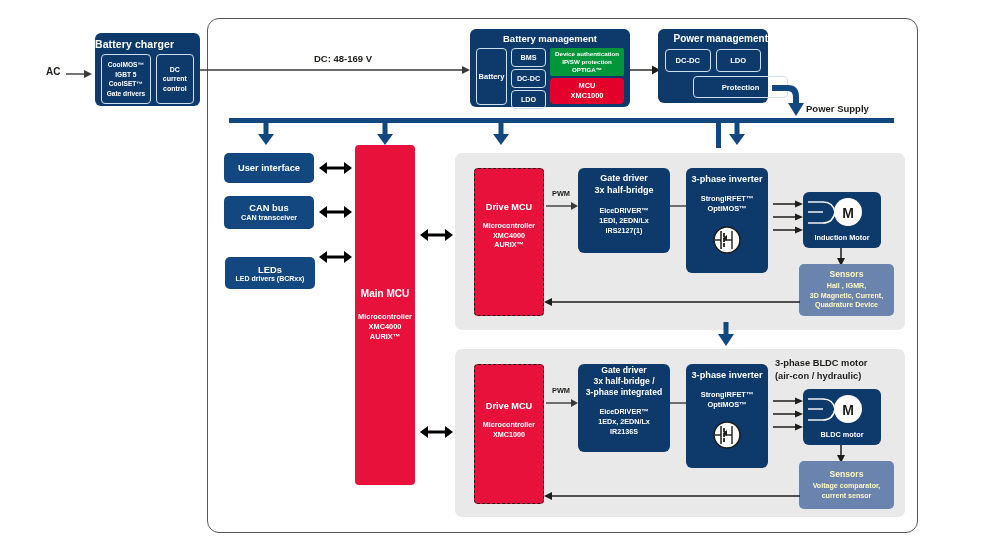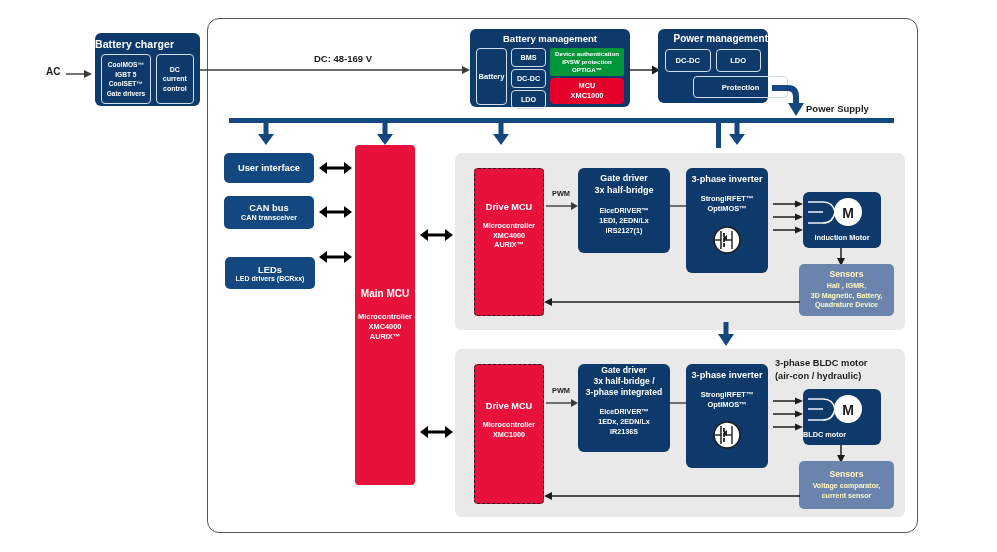--- a/index.html
+++ b/index.html
@@ -251,21 +251,21 @@
 
   <svg class="abs" style="left:835px;top:248px;width:12px;height:18px;">
     <line x1="6" y1="0" x2="6" y2="11" stroke="#1d1d1b" stroke-width="1.5"></line>
     <polygon points="2,10 10,10 6,18" fill="#1d1d1b"></polygon>
   </svg>
 
   <div class="abs slate ctr" style="left:799px;top:264px;width:95px;height:52px;">
     <div class="ttl" style="font-size:8.6px;margin-bottom:3px;">Sensors</div>
     <div style="font-size:7.1px;font-weight:bold;line-height:9.5px;">
       <div>Hall , IGMR,</div>
-      <div>3D Magnetic, Battery,</div>
+      <div>3D Magnetic, Current,</div>
       <div>Quadrature Device</div>
     </div>
   </div>
 
   <svg class="abs" style="left:544px;top:296px;width:256px;height:12px;">
     <line x1="8" y1="6" x2="256" y2="6" stroke="#1d1d1b" stroke-width="1.3"></line>
     <polygon points="8,2 0,6 8,10" fill="#1d1d1b"></polygon>
   </svg>
 
   <svg class="abs" style="left:718px;top:322px;width:16px;height:24px;">
@@ -348,21 +348,21 @@
 
   <div class="abs navy-dark" style="left:803px;top:389px;width:78px;height:56px;">
     <svg class="abs" style="left:0px;top:0px;width:78px;height:44px;">
       <line x1="5" y1="10" x2="20" y2="10" stroke="#fff" stroke-width="1.4"></line>
       <line x1="5" y1="20" x2="20" y2="20" stroke="#fff" stroke-width="1.4"></line>
       <line x1="5" y1="31" x2="20" y2="31" stroke="#fff" stroke-width="1.4"></line>
       <path d="M20,10 Q30,10 32,20 Q30,31 20,31" stroke="#fff" stroke-width="1.4" fill="none"></path>
       <circle cx="45" cy="20" r="14" fill="#fff"></circle>
       <text x="45" y="26" font-family="Liberation Sans, sans-serif" font-size="14" font-weight="bold" fill="#1d1d1b" text-anchor="middle">M</text>
     </svg>
-    <div style="position:absolute;left:0;top:41px;width:78px;font-size:7.3px;font-weight:bold;">BLDC motor</div>
+    <div style="position:absolute;left:0;top:41px;width:78px;text-align:center;font-size:7.3px;font-weight:bold;">BLDC motor</div>
   </div>
 
   <svg class="abs" style="left:835px;top:445px;width:12px;height:18px;">
     <line x1="6" y1="0" x2="6" y2="11" stroke="#1d1d1b" stroke-width="1.5"></line>
     <polygon points="2,10 10,10 6,18" fill="#1d1d1b"></polygon>
   </svg>
 
   <div class="abs slate ctr" style="left:799px;top:461px;width:95px;height:48px;">
     <div class="ttl" style="font-size:8.6px;margin-bottom:3px;">Sensors</div>
     <div style="font-size:7.1px;font-weight:bold;line-height:9.5px;">

